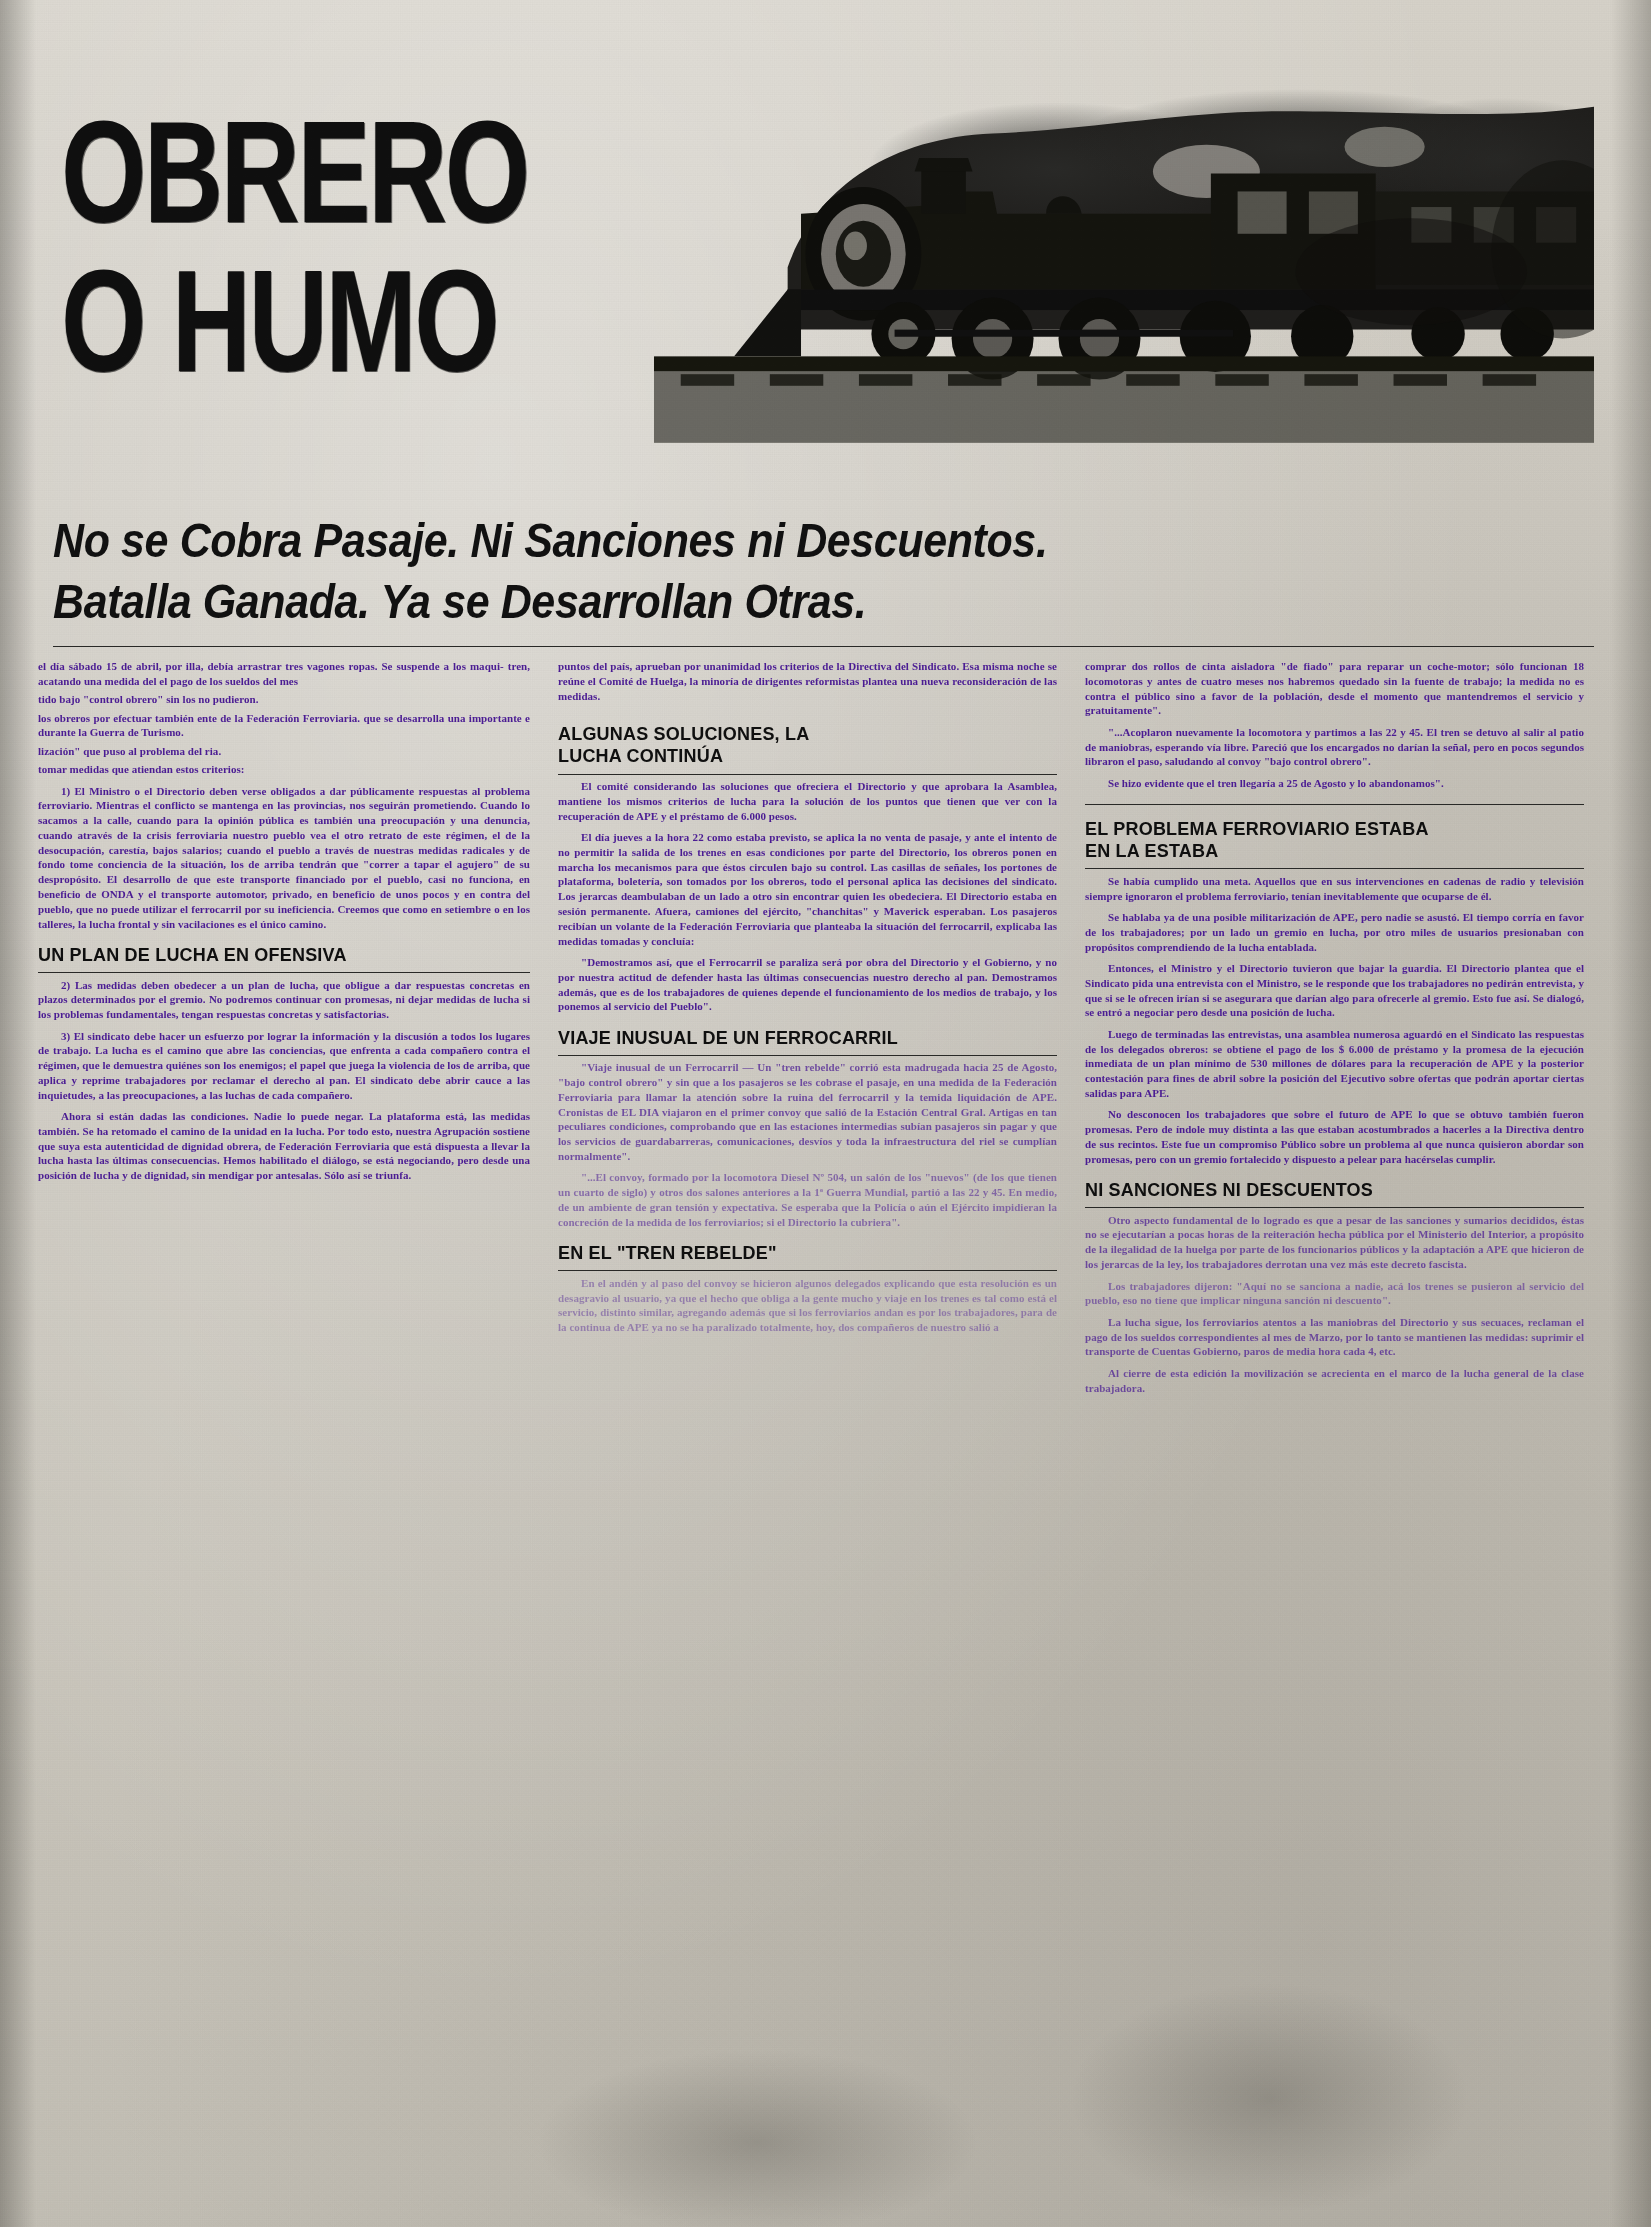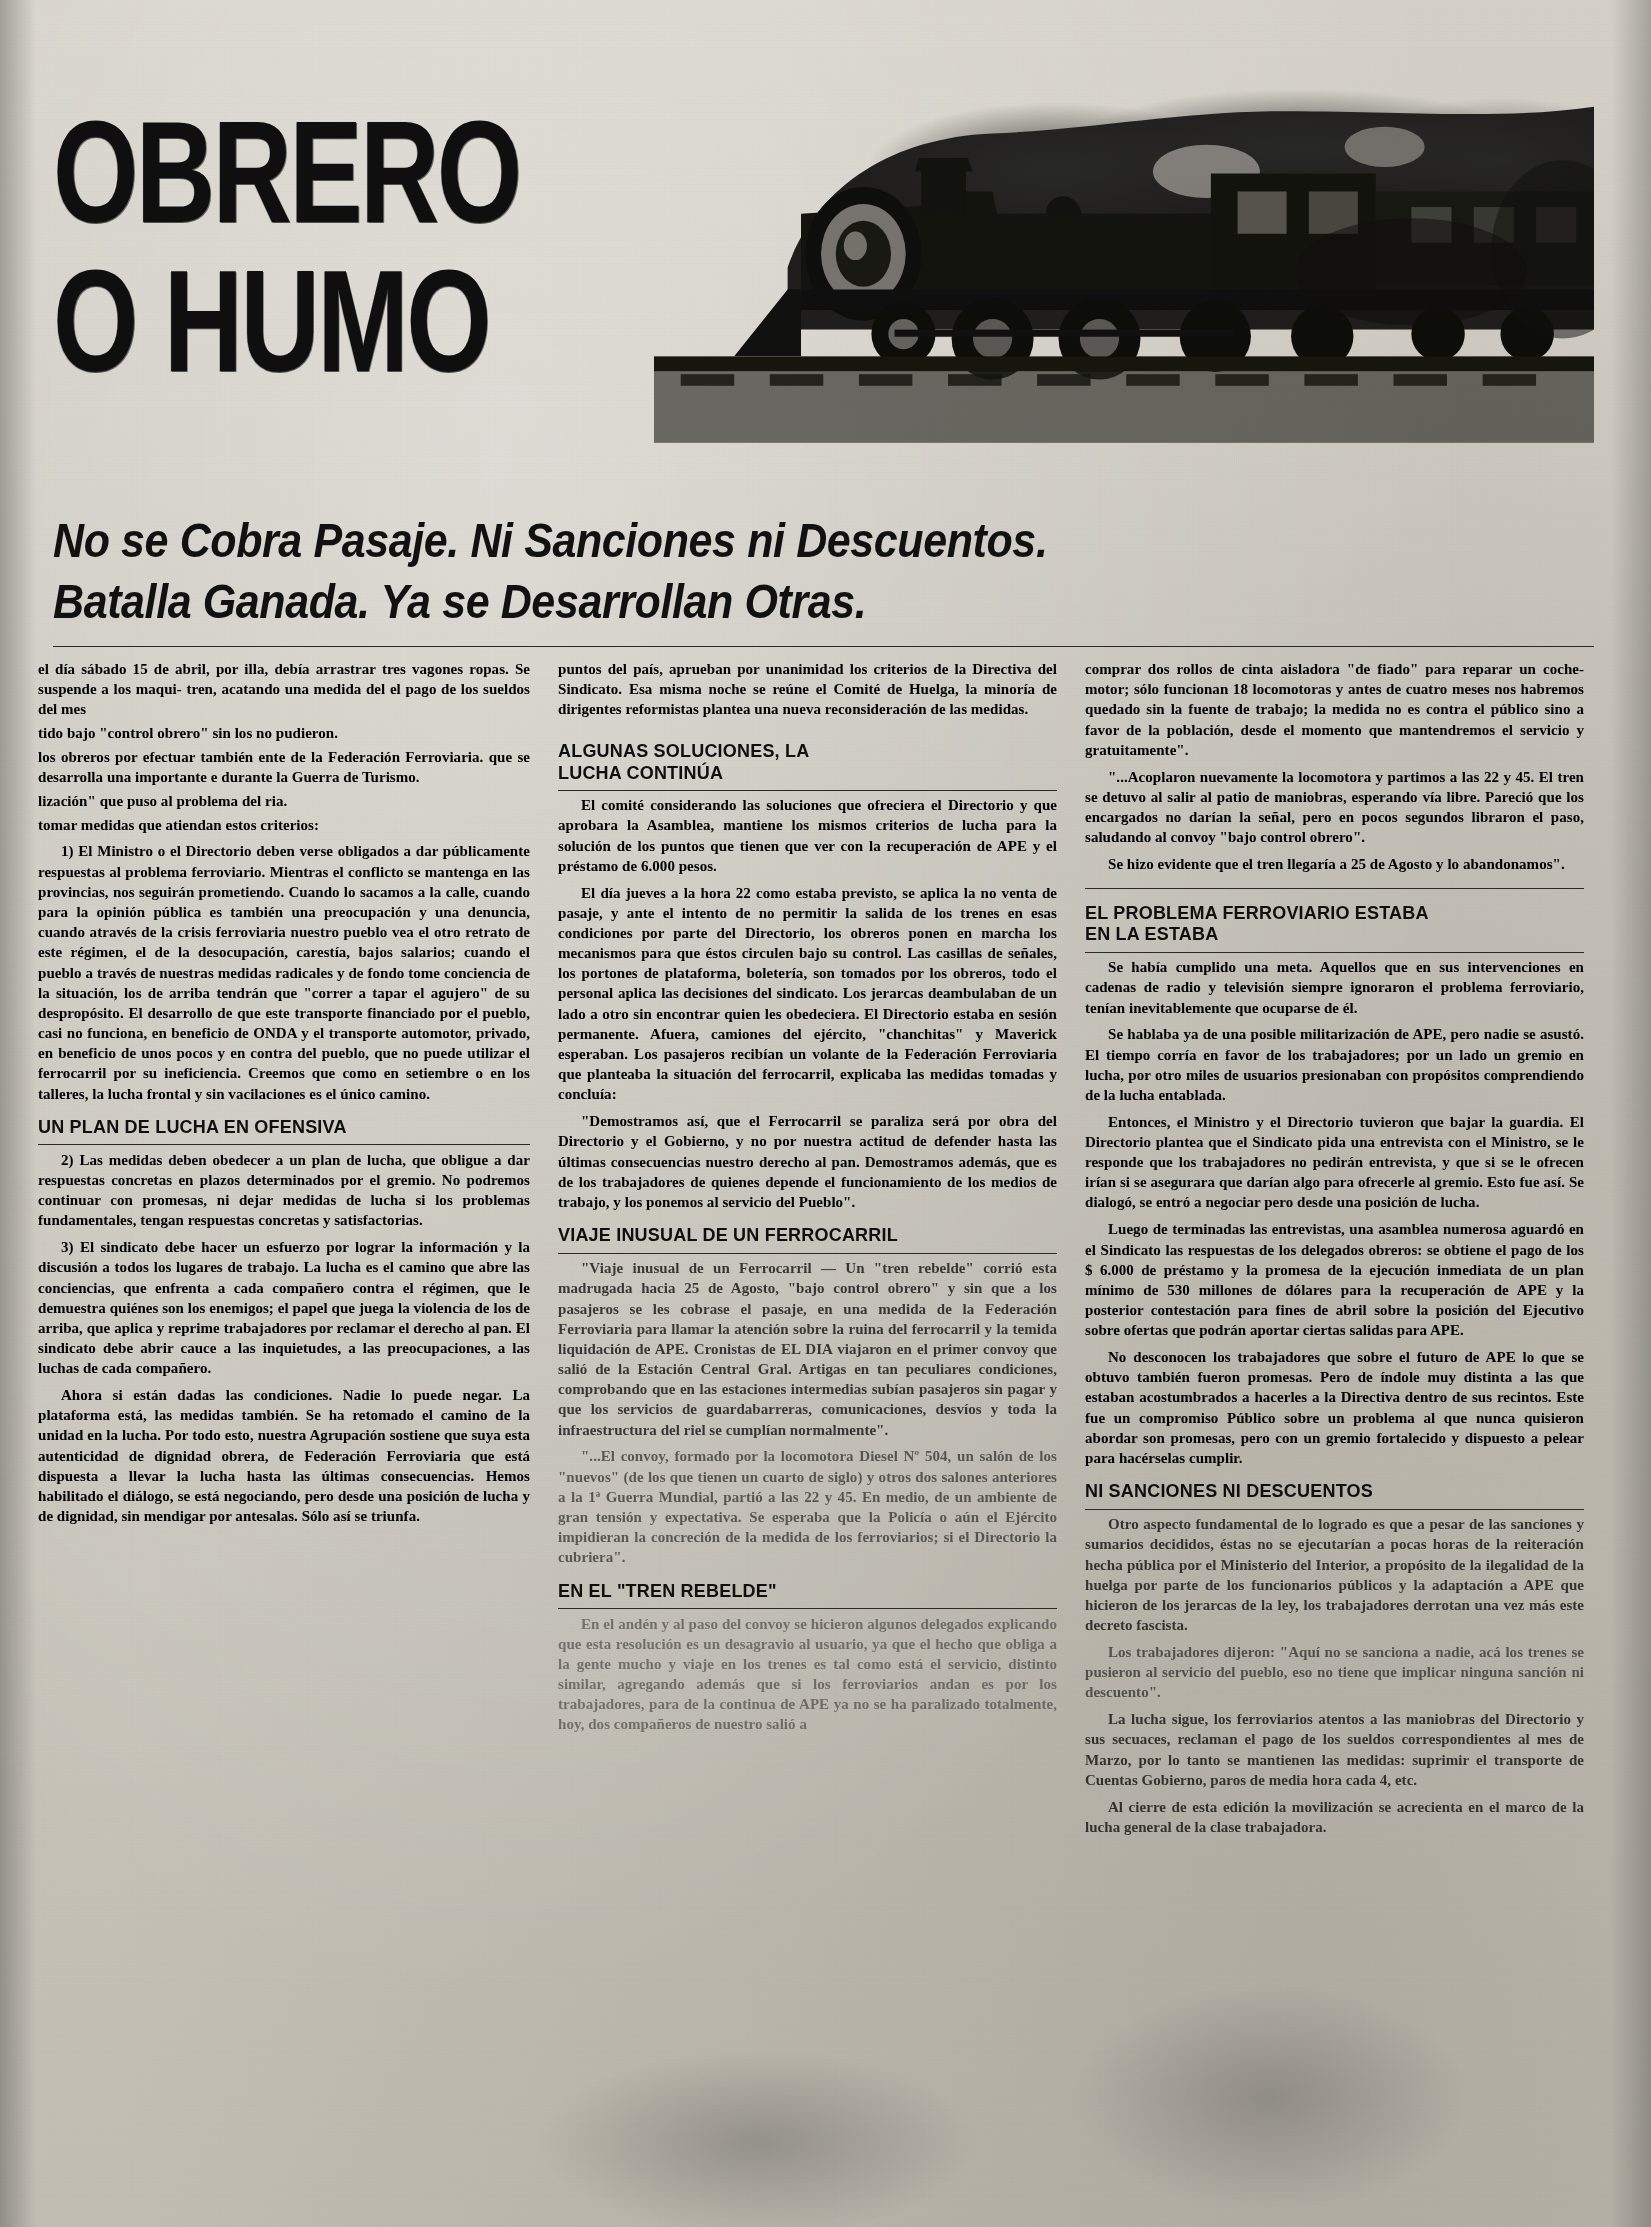--- a/index.html
+++ b/index.html
@@ -41,21 +41,21 @@
     width: 1541px;
   }
 
   
   .masthead {
     position: relative;
     height: 445px;
   }
   .title-block {
     position: absolute;
-    left: 0;
+    left: 8px;
     top: 49px;
     width: 575px;
   }
   .title-line {
     font-family: "Liberation Sans", sans-serif;
     font-weight: bold;
     font-size: 110px;
     line-height: 0.96;
     letter-spacing: -2.7px;
     color: #101010;
@@ -110,26 +110,26 @@
   .col {
     width: 495px;
     position: relative;
   }
   .col.c1 { width: 477px; }
   .col.c2 { width: 499px; }
   .col.c3 { width: 499px; }
 
   p.body {
     font-family: "Liberation Serif", serif;
-    font-size: 15px;
+    font-size: 11px;
     line-height: 1.345;
     text-align: justify;
     margin: 0 0 6.7px 0;
     text-indent: 23px;
-    color: #000000;
+    color: #4c1d95;
     font-weight: 600;
     letter-spacing: 0.04px;
   }
   p.body.noind { text-indent: 0; }
   p.body.tight { margin-bottom: 3.6px; }
 
   .sec-head {
     font-family: "Liberation Sans", sans-serif;
     font-weight: bold;
     font-size: 18px;

